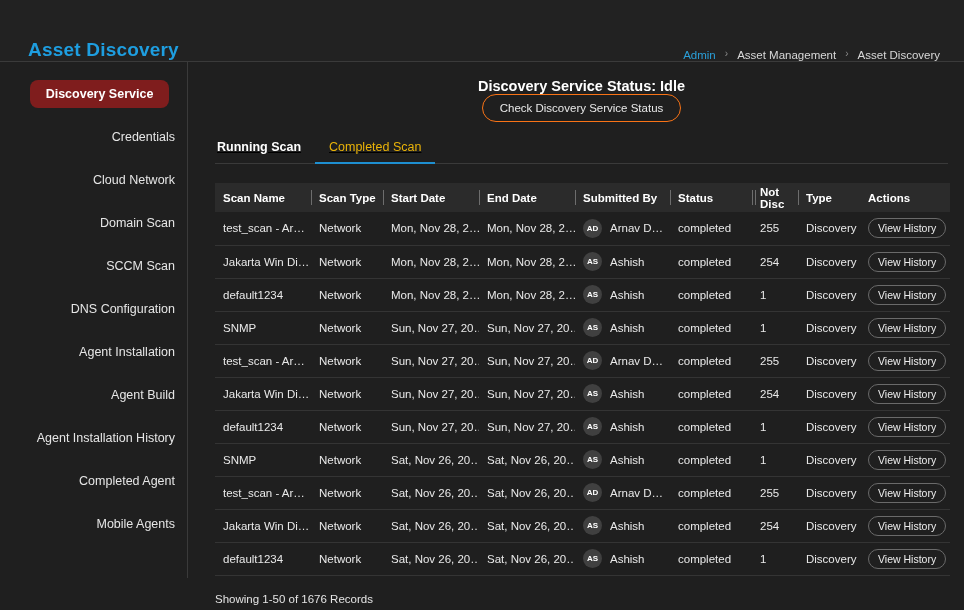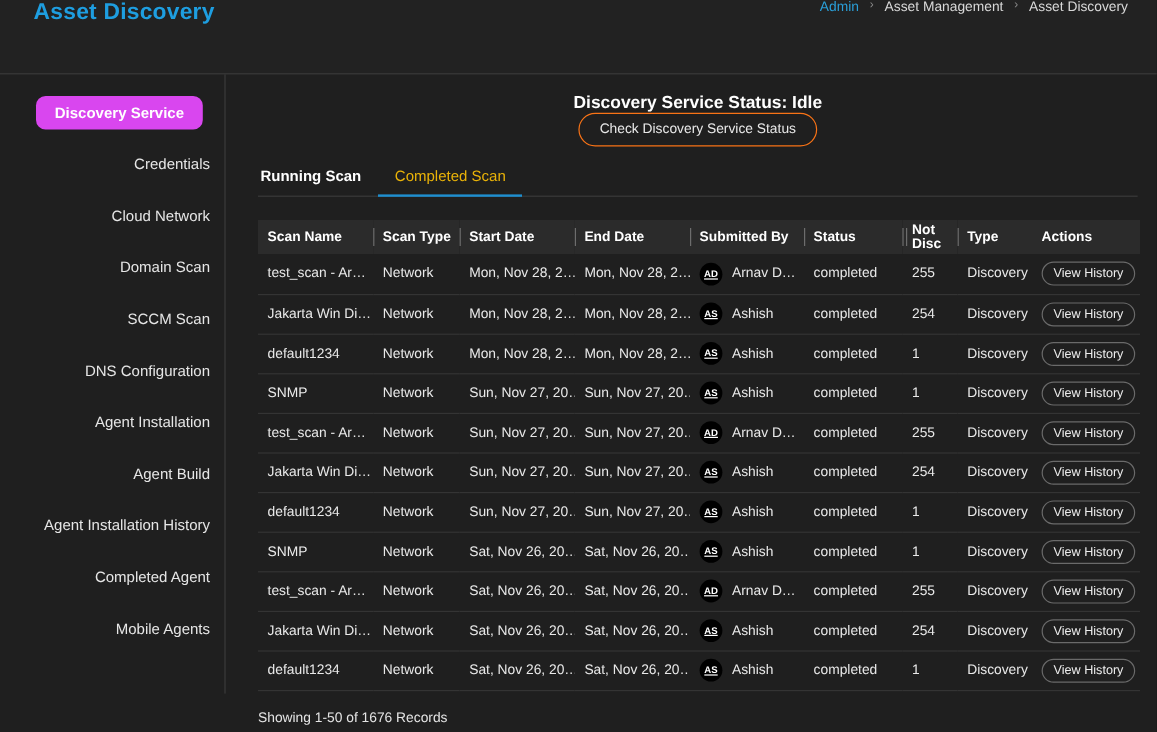--- a/index.html
+++ b/index.html
@@ -9,21 +9,21 @@
     font-family: "Liberation Sans", sans-serif;
     overflow: hidden;
   }
   .page { position: relative; width: 964px; height: 610px; background: #1f1f1f; }
 
   
   .topbar {
     position: absolute; left: 0; top: 0; width: 964px; height: 62px;
     background: #222222;
     border-bottom: 1px solid #3a3a3a;
-    display: flex; align-items: flex-start; justify-content: space-between;
+    display: flex; align-items: flex-end; justify-content: space-between;
     padding: 0 24px 0 28px;
   }
   .app-title {
     color: #1e9ee0; font-size: 19px; font-weight: bold; letter-spacing: .2px;
   }
   .breadcrumb { display: flex; align-items: center; font-size: 11.5px; }
   .crumb { color: #d8d8d8; }
   .crumb.link { color: #2a9fd8; }
   .crumb-sep {
     color: #8b8b8b; margin: 0 9px; font-size: 10px; line-height: 1;
@@ -34,21 +34,21 @@
   .sidebar {
     position: absolute; left: 0; top: 62px; width: 188px; height: 516px;
     border-right: 1px solid #3a3a3a;
     padding-top: 10px;
   }
   .side-item {
     height: 43px; display: flex; align-items: center; justify-content: flex-end;
     padding-right: 12px; color: #e6e6e6; font-size: 12.5px; cursor: pointer;
   }
   .side-item.active {
-    background: #d946ef; color: #ffffff; font-weight: bold;
+    background: #7f1d1d; color: #ffffff; font-weight: bold;
     border-radius: 8px; margin: 0 6px 0 30px; height: 28px;
     justify-content: center; padding-right: 0;
   }
   .side-item.active-wrap { height: 43px; display: flex; align-items: center; }
 
   
   .main {
     position: absolute; left: 188px; top: 62px; right: 0; bottom: 0;
     padding: 16px 16px 0 27px;
   }
@@ -57,20 +57,21 @@
   .check-btn {
     border: 1px solid #f97316; background: transparent; color: #e8e8e8;
     font-size: 11.5px; border-radius: 18px; padding: 7px 17px;
     font-family: "Liberation Sans", sans-serif; cursor: pointer;
   }
 
   
   .tabs {
     margin-top: 18px; display: flex; border-bottom: 1px solid #3a3a3a;
     padding-left: 2px;
+    text-decoration: underline;
   }
   .tab {
     font-size: 12.5px; padding: 0 14px 9px 14px; cursor: pointer;
     color: #ffffff; font-weight: bold; position: relative;
   }
   .tab:first-child { padding-left: 0; }
   .tab.active { color: #eab308; font-weight: normal; }
   .tab.active::after {
     content: ""; position: absolute; left: 0; right: 0; bottom: -1px;
     height: 2px; background: #1e8fd0;
@@ -89,23 +90,23 @@
   thead th .sep2 {
     position: absolute; left: 3px; top: 7px; bottom: 7px; width: 1px; background: #6d6d6d;
   }
   tbody td {
     color: #e9e9e9; font-size: 11.5px; height: 33px; padding: 0 0 0 8px;
     border-bottom: 1px solid #343434; white-space: nowrap; overflow: hidden;
   }
   tbody tr:last-child td { border-bottom: 1px solid #343434; }
   .submitter { display: flex; align-items: center; gap: 8px; }
   .avatar {
-    width: 19px; height: 19px; border-radius: 50%; background: #000000;
+    width: 19px; height: 19px; border-radius: 50%; background: #404040;
     color: #ffffff; font-size: 8px; font-weight: bold;
-    display: flex; align-items: center; justify-content: center; flex: 0 0 auto; text-decoration: underline;
+    display: flex; align-items: center; justify-content: center; flex: 0 0 auto;
   }
   .vh-btn {
     border: 1px solid #6a6a6a; background: transparent; color: #ededed;
     font-size: 10.5px; border-radius: 11px; padding: 3px 9px;
     font-family: "Liberation Sans", sans-serif; cursor: pointer; white-space: nowrap;
   }
   .footer-count {
     margin-top: 17px; color: #e4e4e4; font-size: 11.5px;
   }
 

